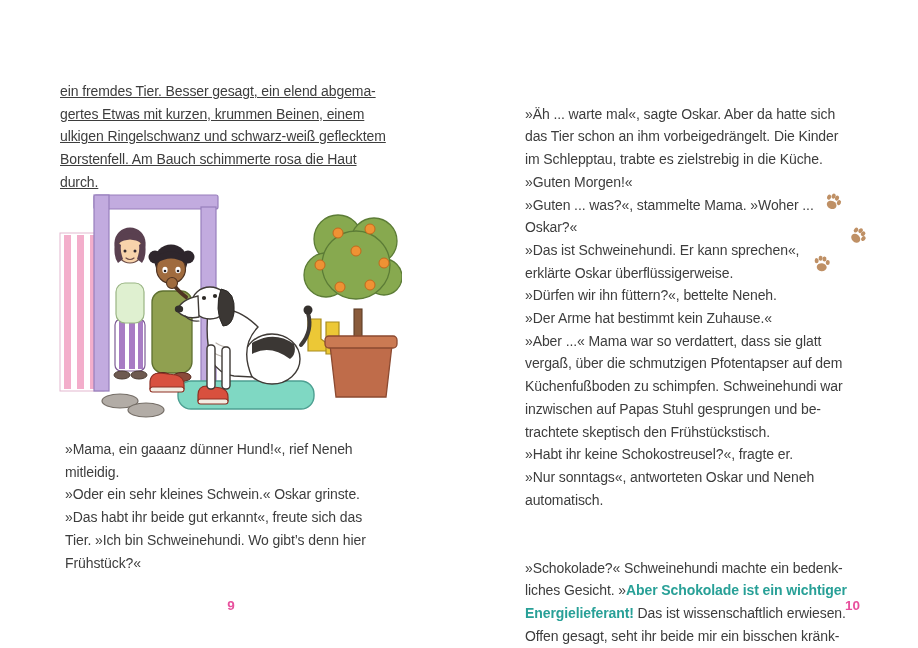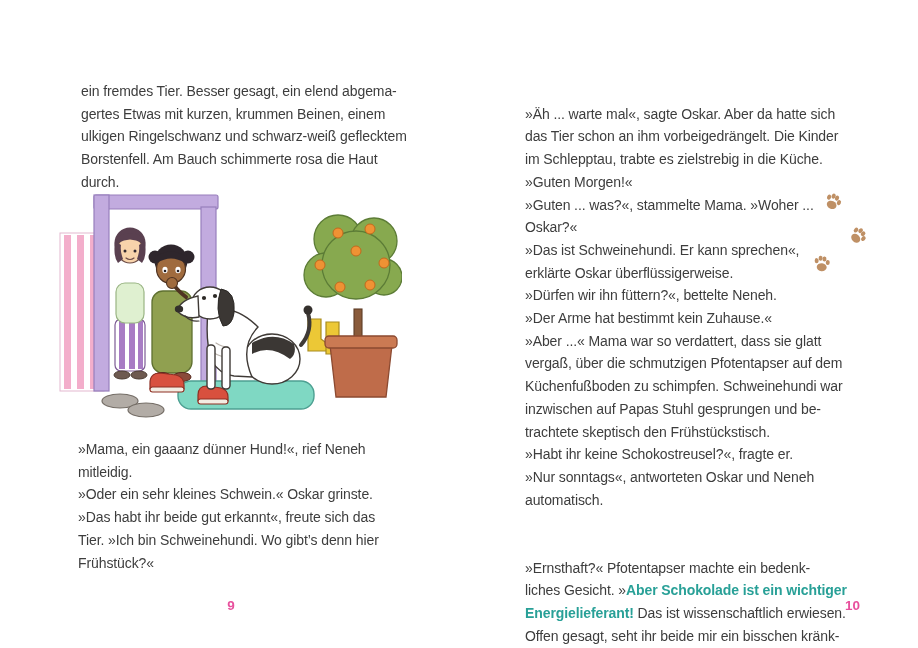--- a/index.html
+++ b/index.html
@@ -16,22 +16,22 @@
     font-family: "Liberation Sans", sans-serif;
   }
   .text-block {
     position: absolute;
     white-space: pre-line;
     font-size: 14px;
     line-height: 22.7px;
     letter-spacing: -0.1px;
     color: #3d3d3d;
   }
-  #left-block-1 { left: 81px; top: 80px;  width: 348px; }
-  #left-block-2 { left: 78px; top: 438px; width: 348px; }
+  #left-block-1 { left: 60px; top: 80px;  width: 348px; text-decoration: underline; }
+  #left-block-2 { left: 65px; top: 438px; width: 348px; }
   #right-column { left: 525px; top: 80px; width: 350px; }
   .highlight {
     color: #28a097;
     font-weight: bold;
   }
   .page-num {
     position: absolute;
     top: 598px;
     font-size: 13.5px;
     font-weight: bold;
@@ -207,21 +207,21 @@
 »Der Arme hat bestimmt kein Zuhause.«
 »Aber ...« Mama war so verdattert, dass sie glatt
 vergaß, über die schmutzigen Pfotentapser auf dem
 Küchenfußboden zu schimpfen. Schweinehundi war
 inzwischen auf Papas Stuhl gesprungen und be-
 trachtete skeptisch den Frühstückstisch.
 »Habt ihr keine Schokostreusel?«, fragte er.
 »Nur sonntags«, antworteten Oskar und Neneh
 automatisch.</div>
     <div>
-      <span>»Ernsthaft?« Pfotentapser machte ein bedenk-
+      <span>»Schokolade?« Schweinehundi machte ein bedenk-
 liches Gesicht. »</span><span class="highlight">Aber Schokolade ist ein wichtiger
 Energielieferant!</span><span> Das ist wissenschaftlich erwiesen.
 Offen gesagt, seht ihr beide mir ein bisschen kränk-
 lich aus. Seid ihr sicher, dass es euch gut geht?« Er</span>
     </div>
   </div>
 
   <div id="paw-prints">
     <svg viewBox="0 0 75 95" width="75" height="95">
       <g fill="#bf9065">

